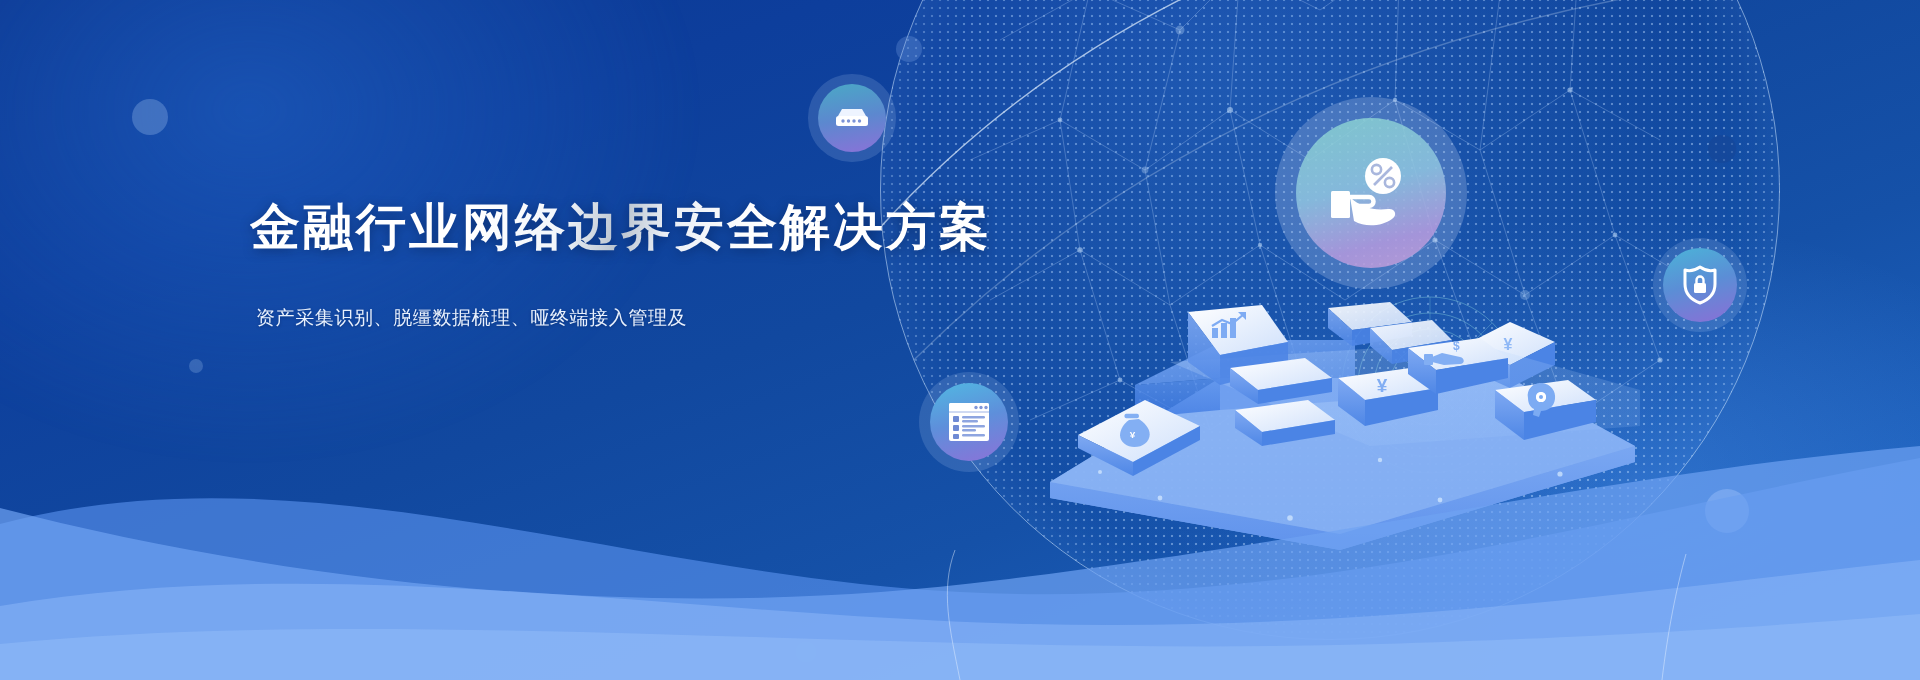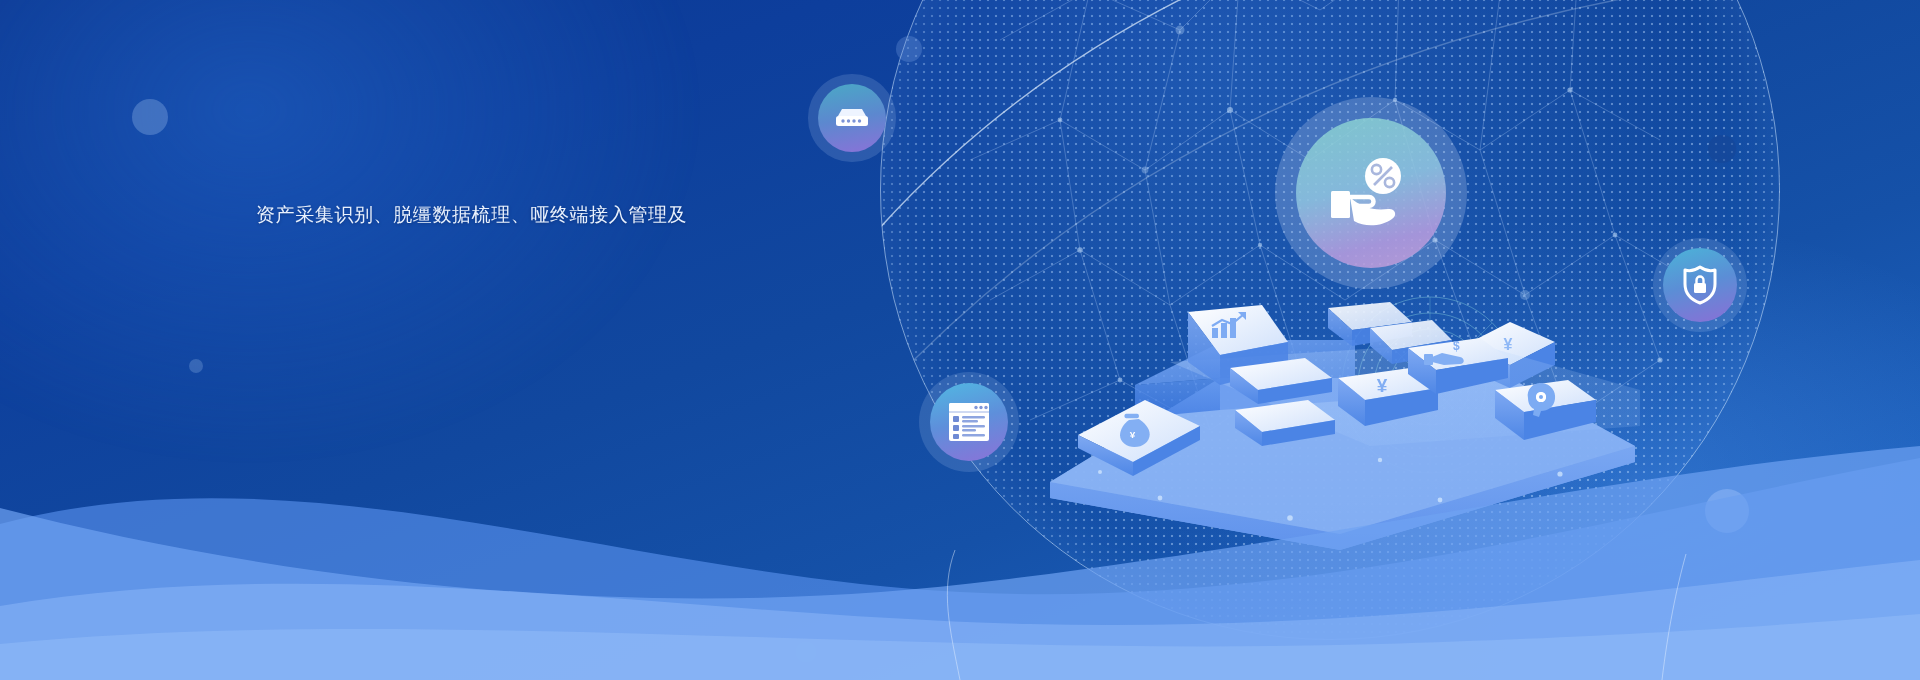--- a/index.html
+++ b/index.html
@@ -88,20 +88,21 @@
     letter-spacing:3px;
     line-height:1.18;
     background:linear-gradient(100deg,#ffffff 0%,#ffffff 30%,#f2f6fb 42%,#b9c3cf 50%,#e9eef5 56%,#ffffff 68%,#ffffff 100%);
     -webkit-background-clip:text; background-clip:text;
     color:transparent;
     -webkit-text-fill-color:transparent;
     filter:drop-shadow(0 2px 6px rgba(2,20,60,.45));
     white-space:nowrap;
   }
   .subtitle{
+    margin-top:44px;
     margin-left:6px;
     font-size:19px;
     line-height:34px;
     color:#e9f1fd;
     letter-spacing:.6px;
     text-shadow:0 1px 3px rgba(2,20,60,.35);
   }
   .subtitle div{ white-space:nowrap; }
 </style>
 </head>
@@ -389,18 +390,19 @@
   </svg>
 
   <svg class="wave" style="top:520px;" width="1920" height="160" viewBox="0 0 1920 160" preserveAspectRatio="none">
     <g stroke="rgba(235,244,255,.45)" stroke-width="1" fill="none">
       <path d="M960 160 C 950 110 940 70 955 30"></path>
       <path d="M1662 160 C 1668 110 1676 70 1686 34"></path>
     </g>
   </svg>
 
   <div class="copy">
+    <div class="title">金融行业网络边界安全解决方案</div>
     <div class="subtitle">
       <div>资产采集识别、脱缰数据梳理、哑终端接入管理及</div>
     </div>
   </div>
 
 </div>
 
 </body></html>

